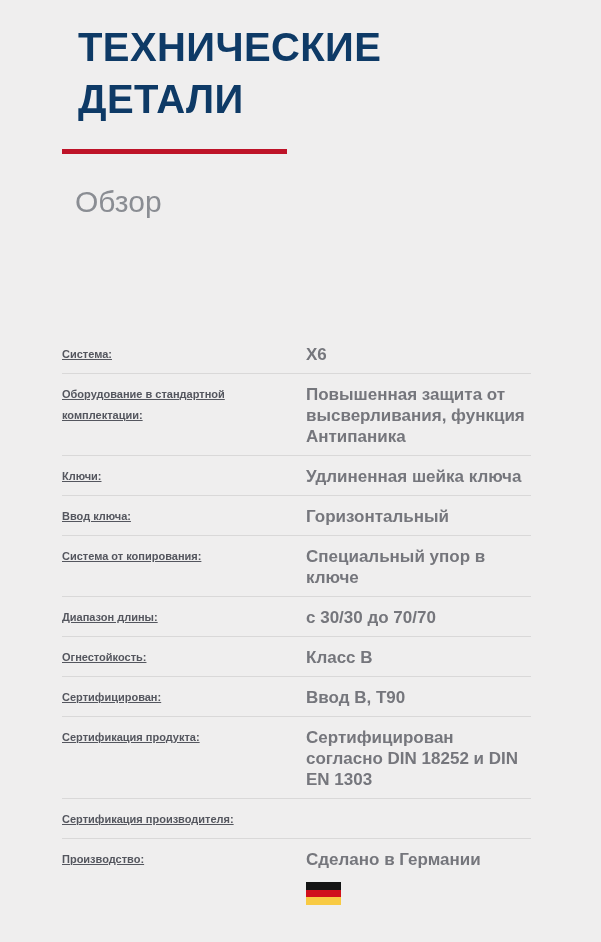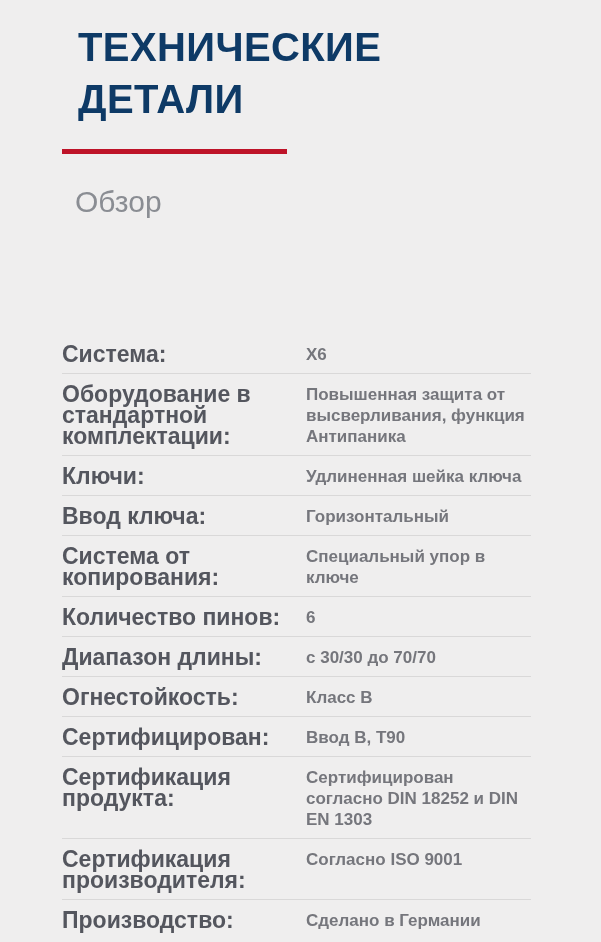--- a/index.html
+++ b/index.html
@@ -48,24 +48,25 @@
     padding: 10px 0 8px 0;
     border-bottom: 1px solid #d9d8d8;
   }
   .spec-row:last-child {
     border-bottom: none;
   }
   .spec-label {
     flex: 0 0 244px;
     box-sizing: border-box;
     padding-right: 18px;
-    font-size: 23px;
+    font-size: 11px;
     line-height: 21px;
     font-weight: 700;
     color: #54565e;
+    text-decoration: underline;
   }
   .spec-value {
     flex: 1;
     font-size: 17px;
     line-height: 21px;
     font-weight: 700;
     color: #75767c;
   }
   .flag {
     width: 35px;
@@ -119,26 +120,20 @@
     </div>
   </div>
 
   <div class="spec-row">
     <div class="spec-label">Система от копирования:</div>
     <div class="spec-value-wrap" style="flex:1">
       <div class="spec-value">Специальный упор в ключе</div>
     </div>
   </div>
 
-  <div class="spec-row">
-    <div class="spec-label">Количество пинов:</div>
-    <div class="spec-value-wrap" style="flex:1">
-      <div class="spec-value">6</div>
-    </div>
-  </div>
 
   <div class="spec-row">
     <div class="spec-label">Диапазон длины:</div>
     <div class="spec-value-wrap" style="flex:1">
       <div class="spec-value">с 30/30 до 70/70</div>
     </div>
   </div>
 
   <div class="spec-row">
     <div class="spec-label">Огнестойкость:</div>
@@ -156,23 +151,20 @@
 
   <div class="spec-row">
     <div class="spec-label">Сертификация продукта:</div>
     <div class="spec-value-wrap" style="flex:1">
       <div class="spec-value">Сертифицирован согласно DIN 18252 и DIN EN 1303</div>
     </div>
   </div>
 
   <div class="spec-row">
     <div class="spec-label">Сертификация производителя:</div>
-    <div class="spec-value-wrap" style="flex:1">
-      <div class="spec-value">Согласно ISO 9001</div>
-    </div>
   </div>
 
   <div class="spec-row">
     <div class="spec-label">Производство:</div>
     <div class="spec-value-wrap" style="flex:1">
       <div class="spec-value">Сделано в Германии</div>
     <div class="flag">
             <div class="stripe stripe-black"></div>
             <div class="stripe stripe-red"></div>
             <div class="stripe stripe-gold"></div>

